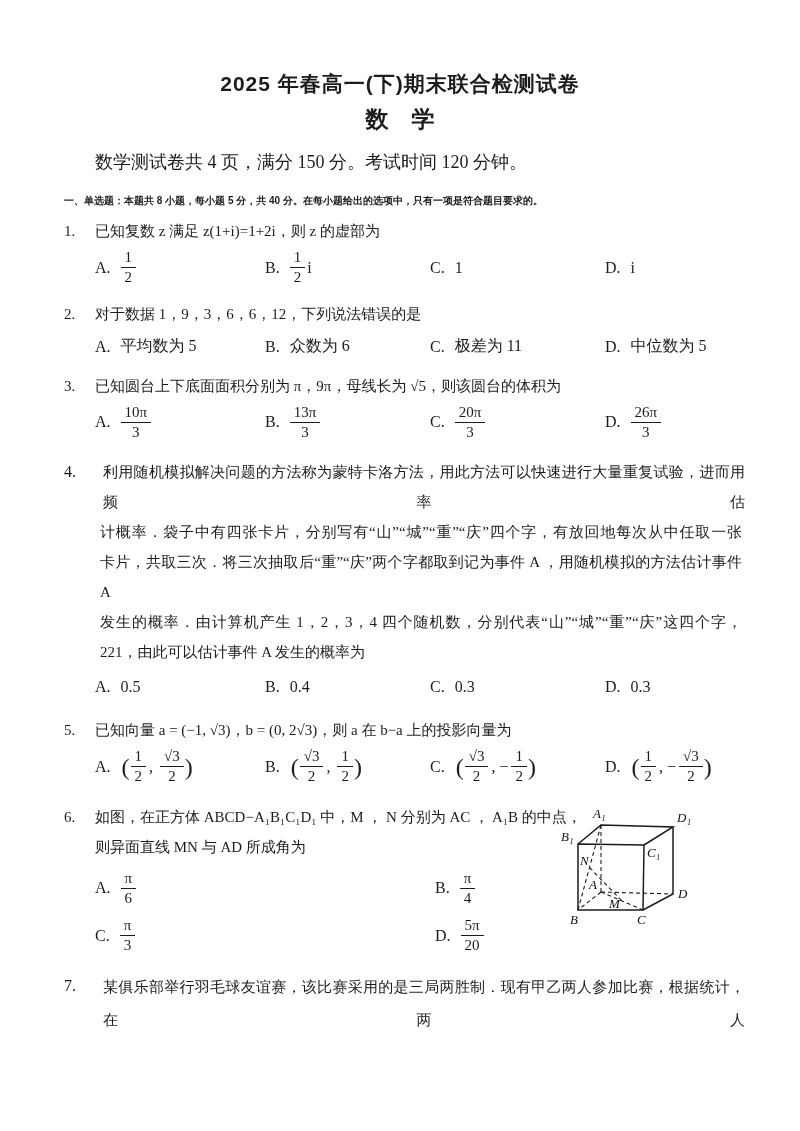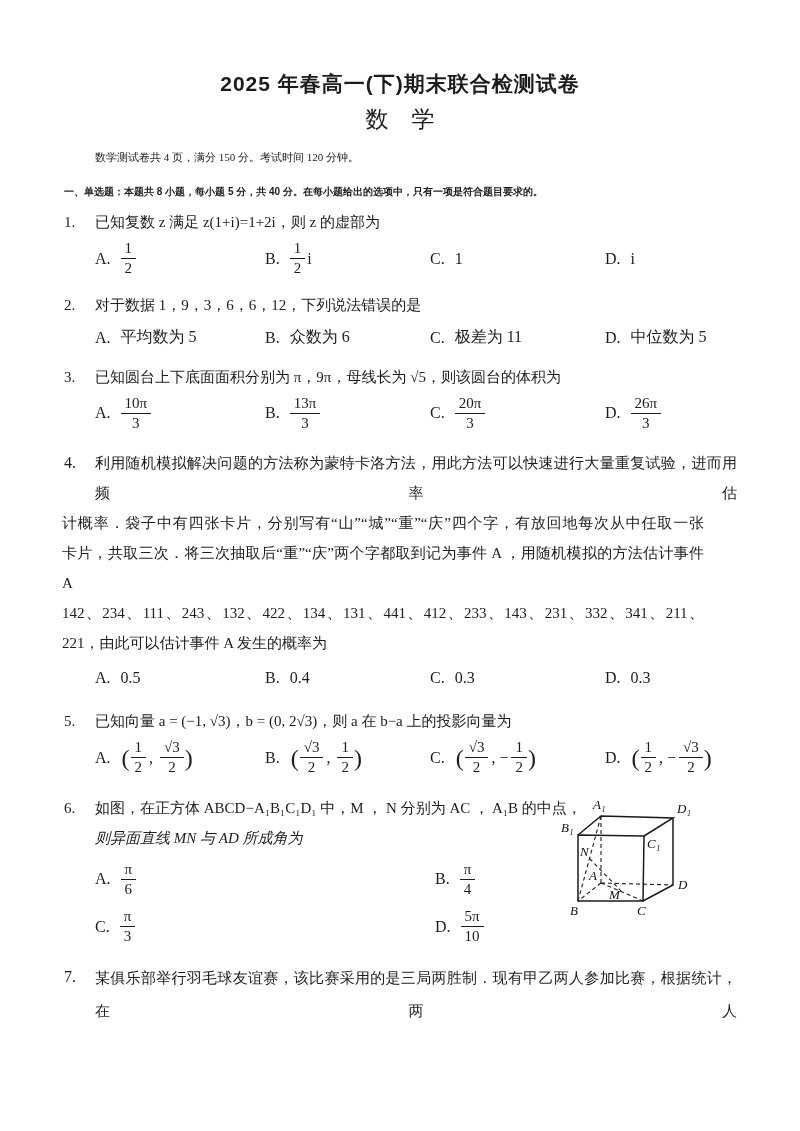--- a/index.html
+++ b/index.html
@@ -21,26 +21,26 @@
     text-align:center;
     font-family:"Liberation Sans","DejaVu Sans",sans-serif;
     font-weight:bold;
     font-size:21px;
     letter-spacing:1px;
   }
   .subject{
     margin-top:6px;
     text-align:center;
     font-family:"Liberation Sans","DejaVu Sans",sans-serif;
-    font-weight:normal;
+    font-weight:bold;
     font-size:23px;
   }
   .note{
     margin:15px 0 0 95px;
-    font-size:11px;
+    font-size:18px;
   }
   .section-heading{
     margin:20px 60px 0 64px;
     font-family:"Liberation Sans","DejaVu Sans",sans-serif;
     font-weight:bold;
     font-size:10px;
   }
   .q{margin-top:12px;}
   .stem{display:flex;margin-left:64px;font-size:15px;line-height:22px;}
   .qnum{width:31px;flex:none;}
@@ -61,29 +61,29 @@
     line-height:1.15;
     margin:4px 0;
   }
   .frac .num{display:block;padding:0 4px 1px;border-bottom:1.2px solid #1c1c1c;}
   .frac .den{display:block;padding:1px 4px 0;}
   .suffix{margin-left:2px;}
   .paren{font-size:24px;font-weight:400;padding:0 1px;line-height:1;}
   .mid{padding:0 3px;white-space:pre;}
   
   .jline{
-    margin-left:62px;width:642px;
+    margin-left:100px;width:642px;
     font-size:15px;line-height:30px;
     text-align:justify;text-align-last:justify;
     overflow:hidden;white-space:normal;
   }
   .jline.last{text-align-last:left;}
   .pline1{display:flex;margin-left:64px;}
   .pline1 .qnum{line-height:30px;}
-  .pline1 .jline{margin-left:0;}
+  .pline1 .jline{margin-left:8px;}
   .lh34{line-height:33px;}
   
   .q6{position:relative;}
   .q6 .stem{line-height:30px;width:560px;}
   .opts6{
     display:grid;
     grid-template-columns:340px auto;
     margin-left:95px;margin-top:4px;
     row-gap:2px;width:520px;
   }
@@ -206,21 +206,21 @@
     </div>
   </div>
 
   <div class="q">
     <div class="pline1">
       <span class="qnum">4.</span>
       <span class="jline">利用随机模拟解决问题的方法称为蒙特卡洛方法，用此方法可以快速进行大量重复试验，进而用频率估</span>
     </div>
     <div class="jline">计概率．袋子中有四张卡片，分别写有“山”“城”“重”“庆”四个字，有放回地每次从中任取一张</div>
     <div class="jline">卡片，共取三次．将三次抽取后“重”“庆”两个字都取到记为事件 A ，用随机模拟的方法估计事件 A</div>
-    <div class="jline">142、234、111、243、132、422、134、131、441、412、233、143、231、332、341、211、</div>
+    <div class="jline">发生的概率．由计算机产生 1，2，3，4 四个随机数，分别代表“山”“城”“重”“庆”这四个字，</div>
     <div class="jline last">221，由此可以估计事件 A 发生的概率为</div>
     <div class="opts" style="margin-top:8px;">
       <div class="opt c1">
         <span class="olabel">A.</span>
         <span class="otext">0.5</span>
       </div>
       <div class="opt c2">
         <span class="olabel">B.</span>
         <span class="otext">0.4</span>
       </div>
@@ -298,21 +298,21 @@
         <span class="paren">)</span>
       </div>
     </div>
   </div>
 
   <div class="q q6">
     <div class="stem">
       <span class="qnum">6.</span>
       <span class="qtext">如图，在正方体 ABCD−A₁B₁C₁D₁ 中，M ， N 分别为 AC ， A₁B 的中点，</span>
     </div>
-    <div class="stem" style="margin-left:95px;font-style:italic;">
+    <div class="stem" style="margin-left:95px;">
       <span class="qtext">则异面直线 MN 与 AD 所成角为</span>
     </div>
     <div class="opts6">
       <div class="opt">
         <span class="olabel">A.</span>
         <span class="frac">
             <span class="num">π</span>
             <span class="den">6</span>
           </span>
       </div>
@@ -327,21 +327,21 @@
         <span class="olabel">C.</span>
         <span class="frac">
             <span class="num">π</span>
             <span class="den">3</span>
           </span>
       </div>
       <div class="opt">
         <span class="olabel">D.</span>
         <span class="frac">
             <span class="num">5π</span>
-            <span class="den">10</span>
+            <span class="den">20</span>
           </span>
       </div>
     </div>
     <svg class="fig" viewBox="0 0 152 134">
 
       <polygon class="edge" points="18,40 84,41 83,106 18,106"></polygon>
       <polyline class="edge" points="18,40 41,21 113,23 84,41"></polyline>
       <polyline class="edge" points="113,23 113,90 83,106"></polyline>
 
       <line class="hedge" x1="41" y1="21" x2="41" y2="88"></line>

